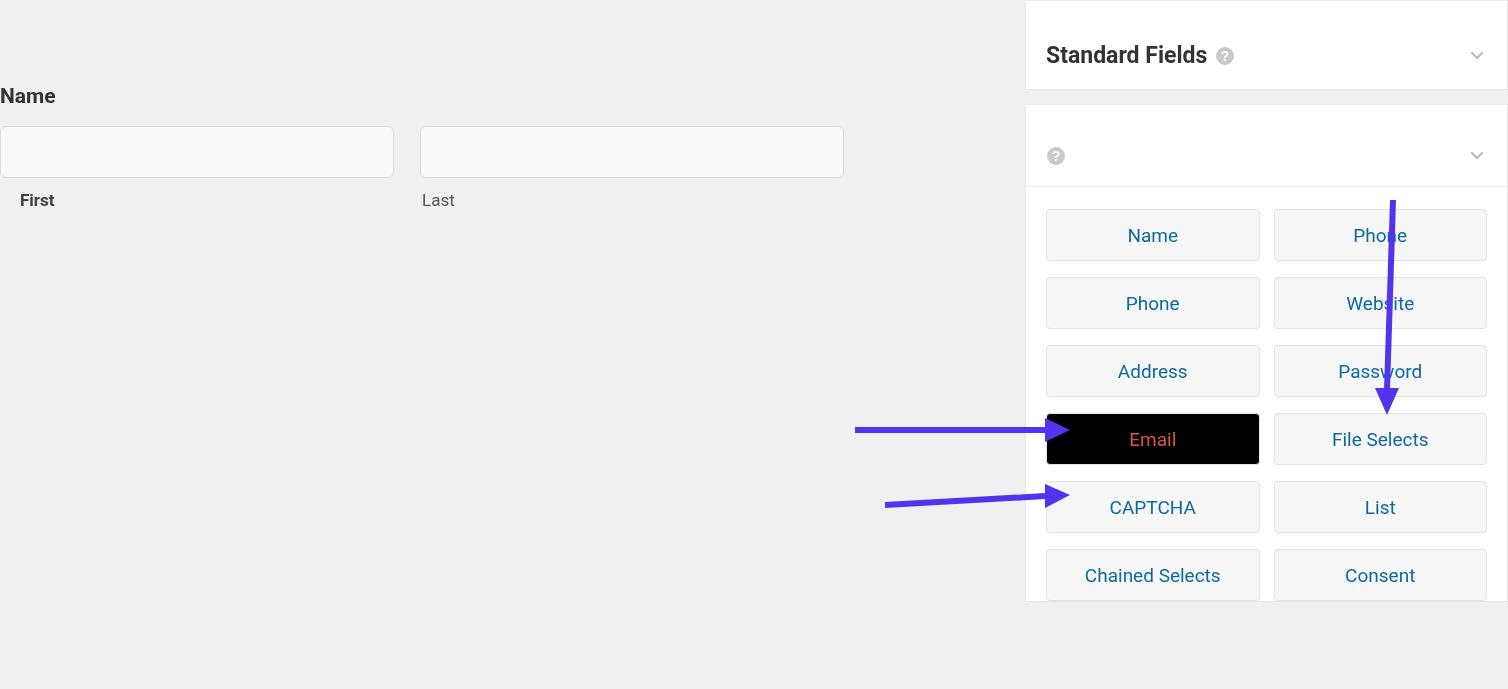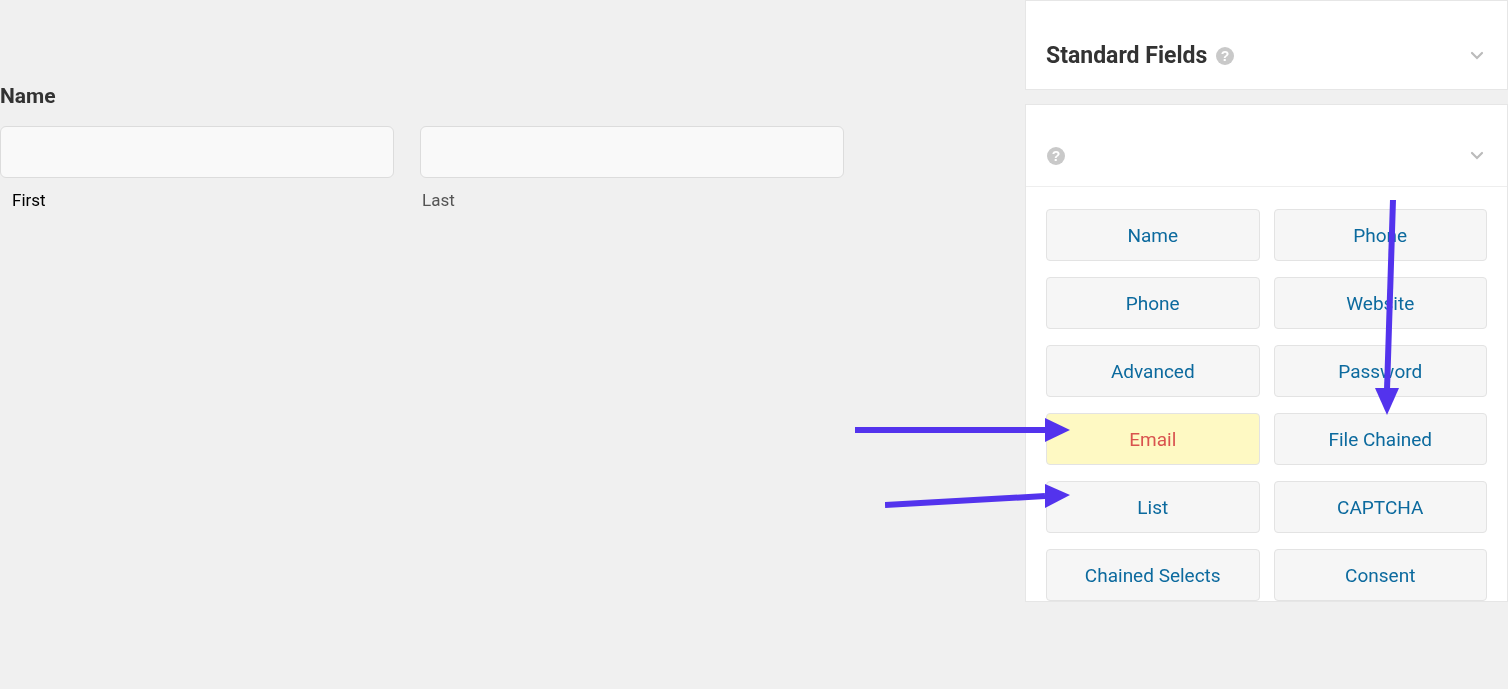--- a/index.html
+++ b/index.html
@@ -46,24 +46,25 @@
       width: 424px;
       height: 52px;
       background: #f9f9f9;
       border: 1px solid #dcdcdc;
       border-radius: 6px;
       padding: 0 12px;
       font-size: 16px;
     }
     .sub-label-first {
       position: absolute;
-      left: 12px;
+      left: 20px;
       top: 190px;
       font-size: 17px;
-      color: #000000;
+      color: #404040;
+      font-weight: bold;
     }
     .sub-label-last {
       position: absolute;
       left: 422px;
       top: 190px;
       font-size: 17px;
       color: #555;
     }
     .sidebar {
       position: absolute;
@@ -126,21 +127,21 @@
       font-size: 19px;
       font-weight: 400;
       cursor: pointer;
       display: flex;
       align-items: center;
       justify-content: center;
       user-select: none;
     }
     .field-btn.highlight {
       color: #d9534f;
-      background: #fef9c3;
+      background: #000000;
     }
     
     .arrow {
       position: absolute;
       pointer-events: none;
     }
   </style>
 </head>
 <body>
 
@@ -196,36 +197,36 @@
       <div class="field-btn">
           <span>Phone</span>
         </div>
       <div class="field-btn">
           <span>Phone</span>
         </div>
       <div class="field-btn">
           <span>Website</span>
         </div>
       <div class="field-btn">
-          <span>Advanced</span>
+          <span>Address</span>
         </div>
       <div class="field-btn">
           <span>Password</span>
         </div>
       <div class="field-btn highlight">
           <span>Email</span>
         </div>
       <div class="field-btn">
-          <span>File Chained</span>
+          <span>File Selects</span>
+        </div>
+      <div class="field-btn">
+          <span>CAPTCHA</span>
         </div>
       <div class="field-btn">
           <span>List</span>
-        </div>
-      <div class="field-btn">
-          <span>CAPTCHA</span>
         </div>
       <div class="field-btn">
           <span>Chained Selects</span>
         </div>
       <div class="field-btn">
           <span>Consent</span>
         </div>
     </div>
   </div>
 

